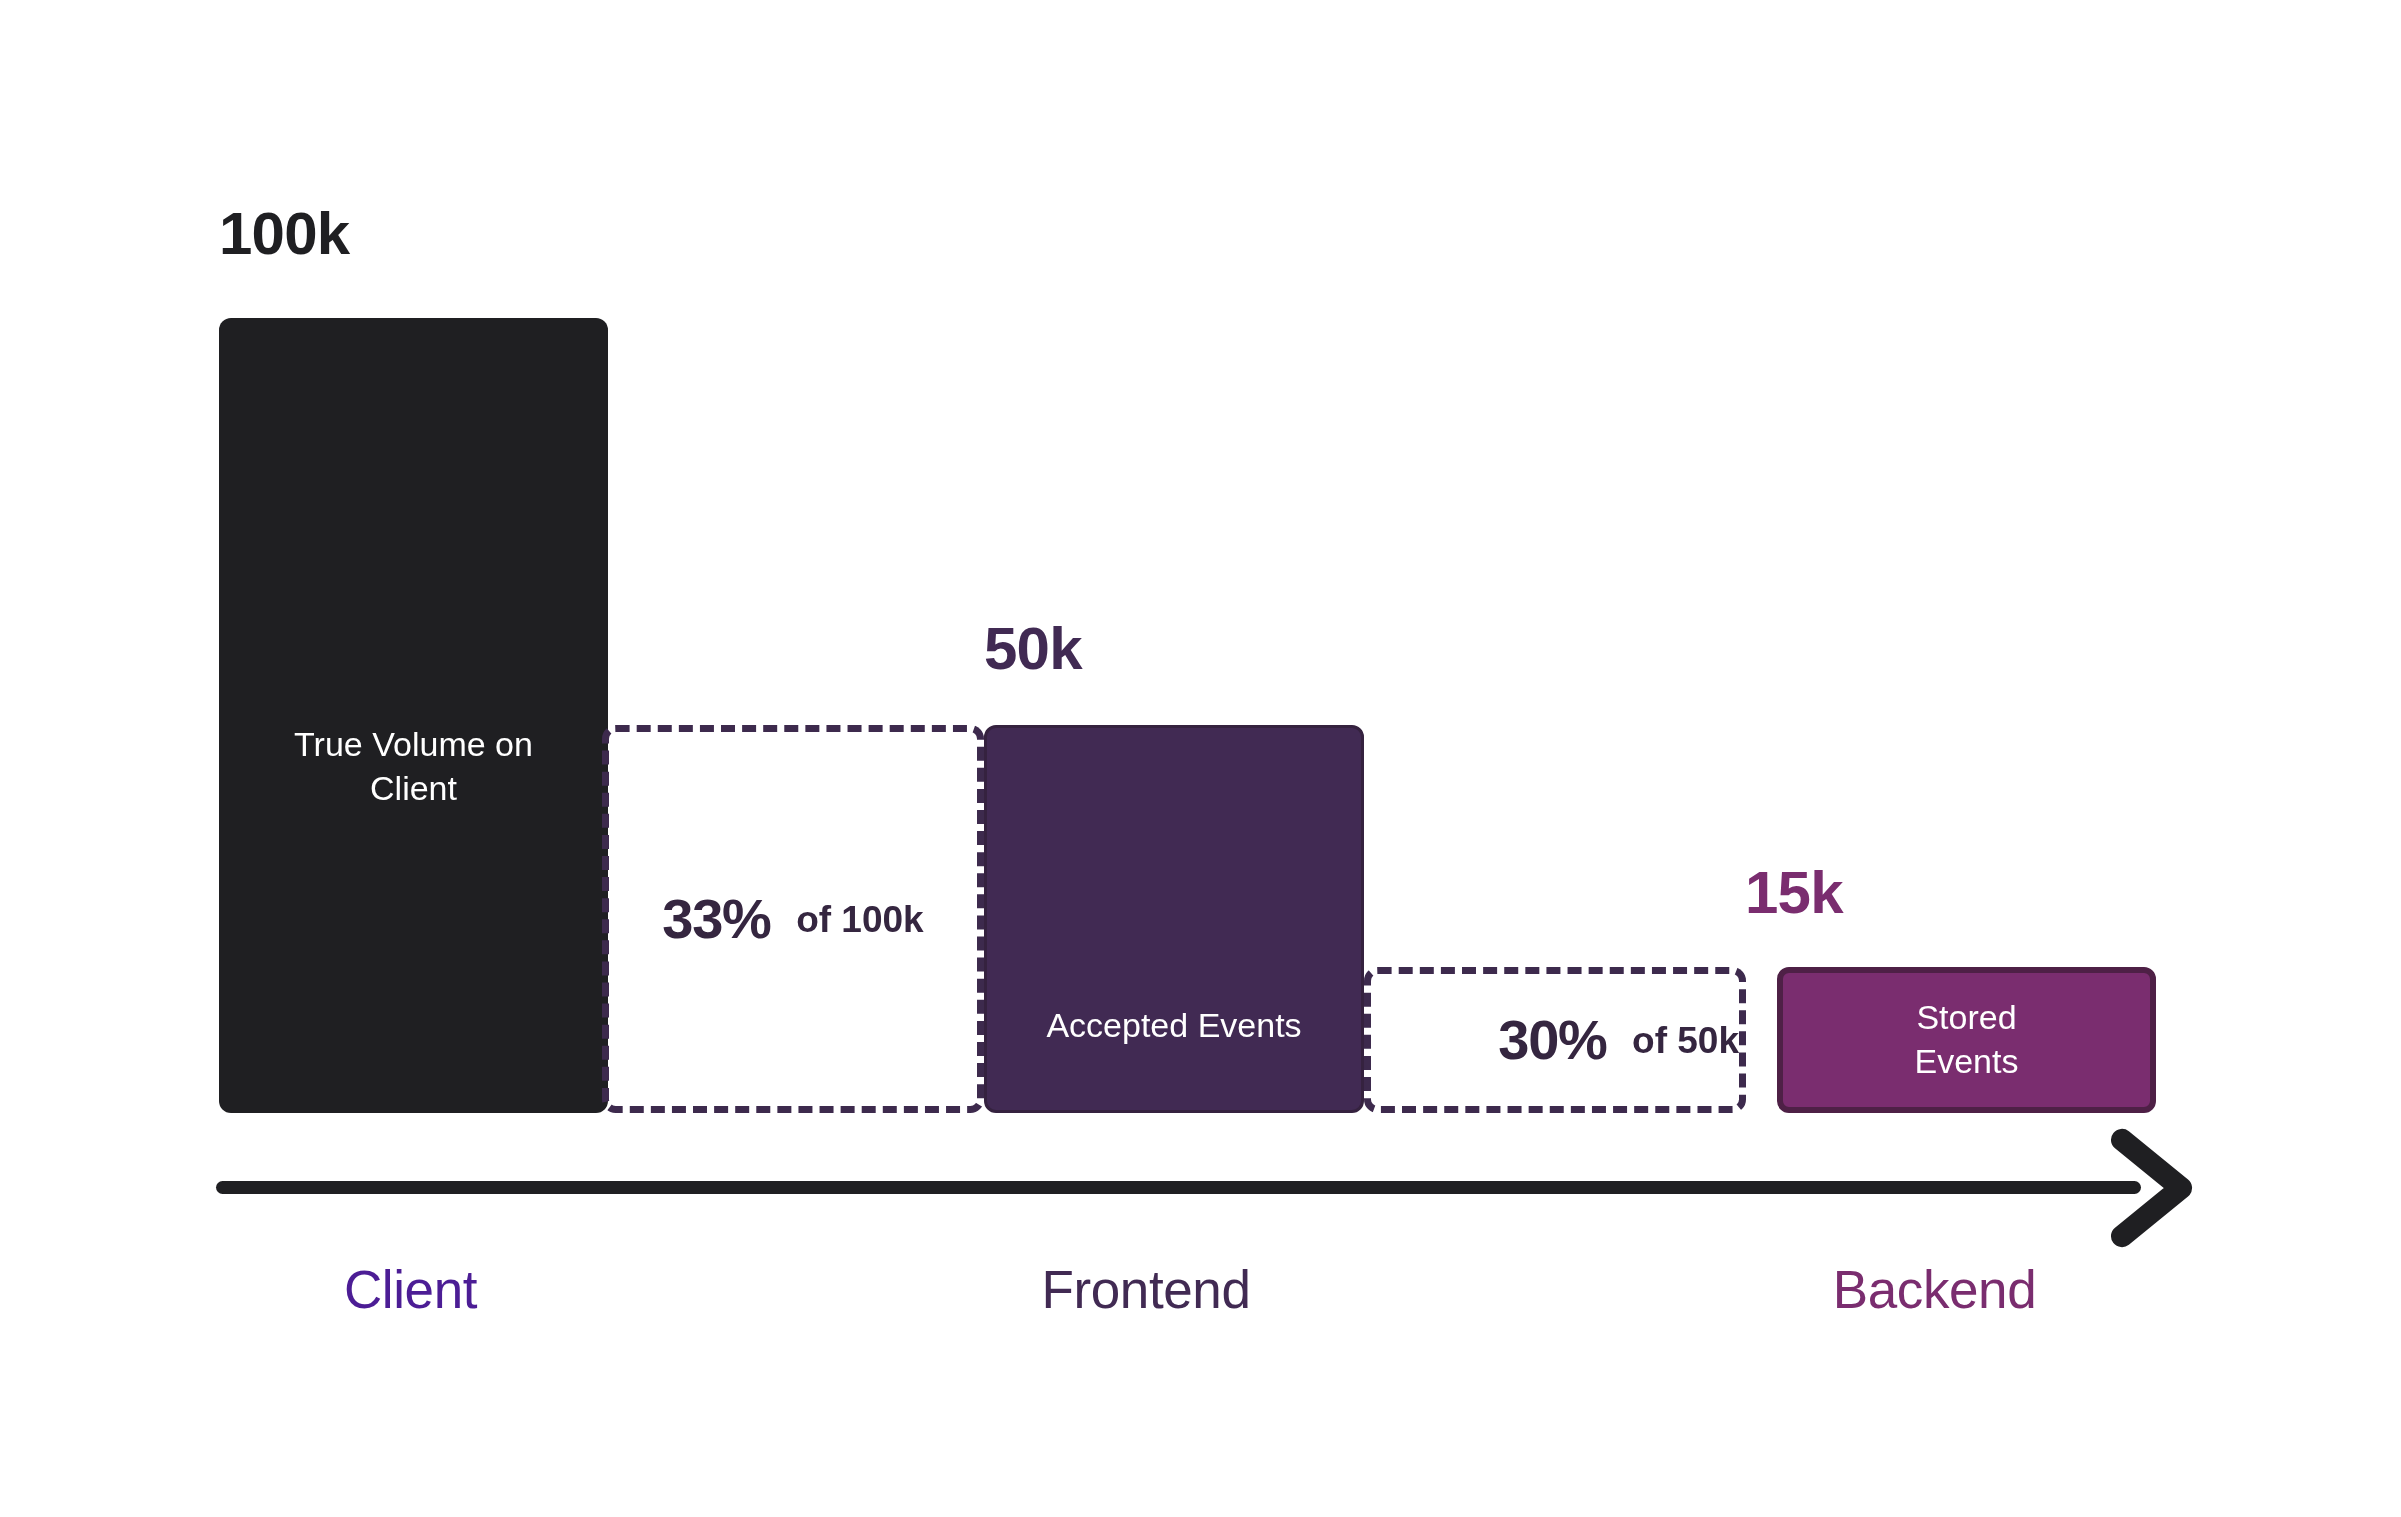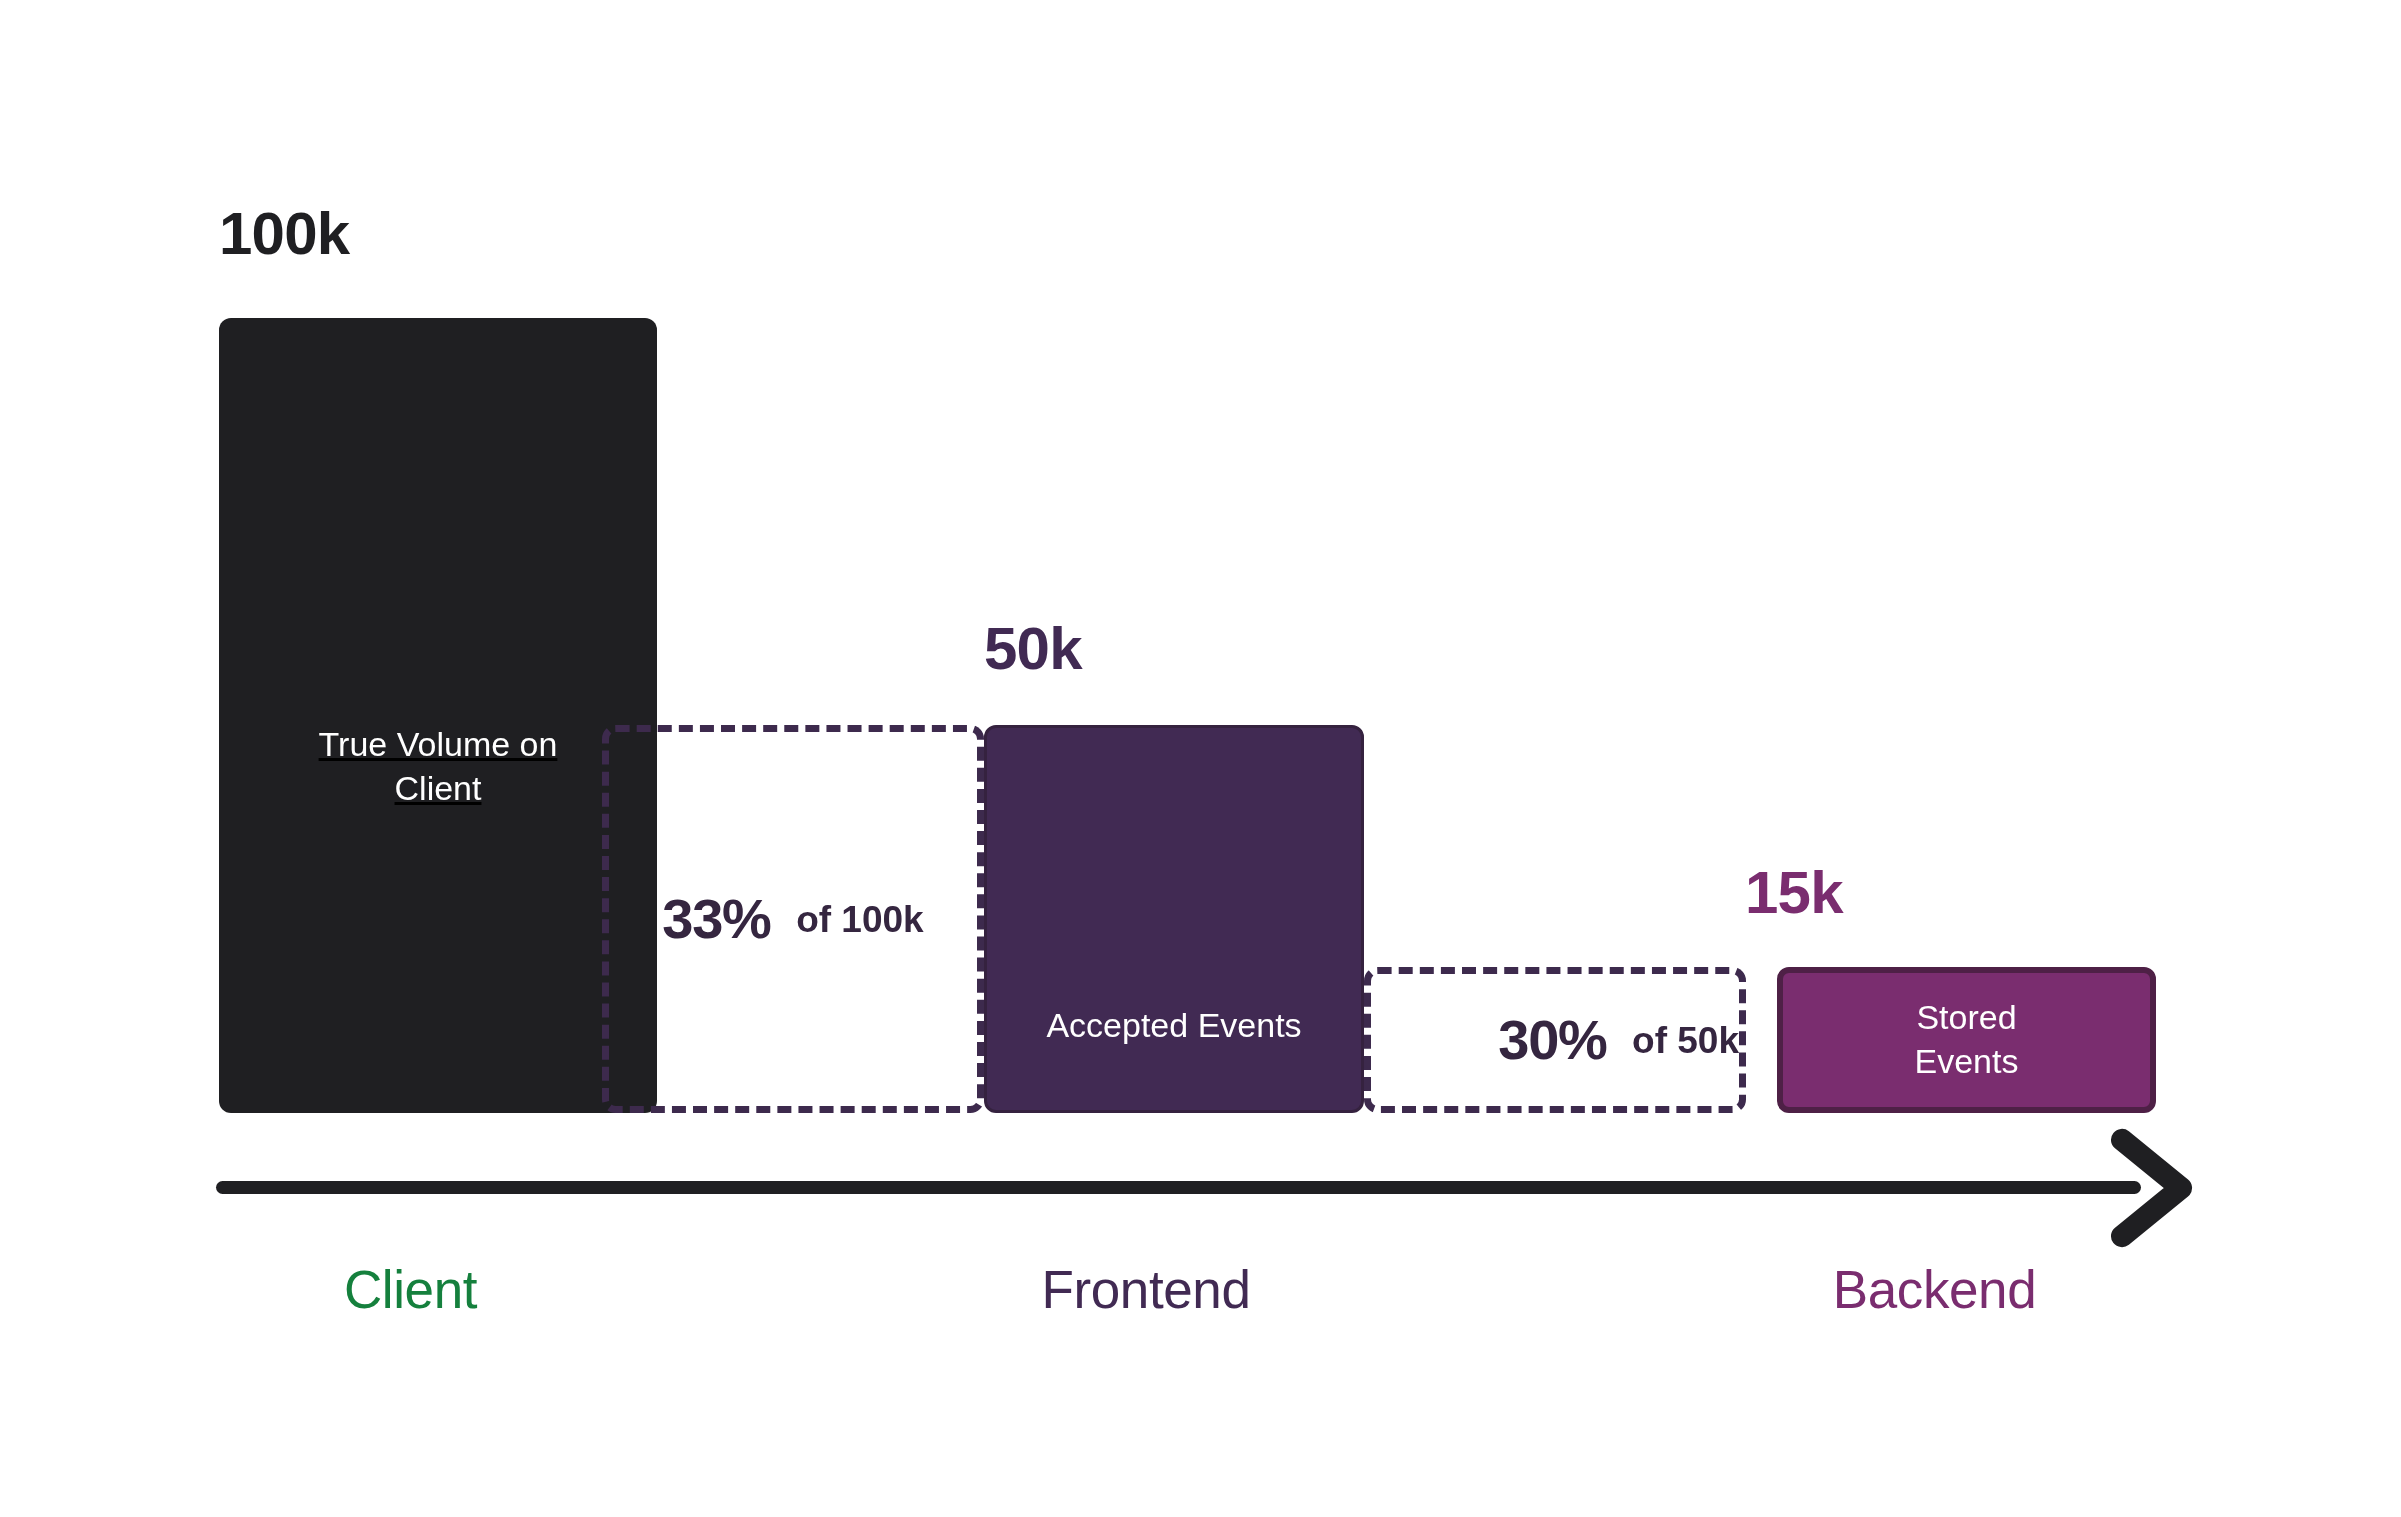--- a/index.html
+++ b/index.html
@@ -128,21 +128,21 @@
 <body>
 
 <div id="stage">
 
   <div class="value-label" style="left:219px; top:204px; width:383px; color:#1f1f22;">100k</div>
 
   <div class="value-label" style="left:984px; top:619px; width:380px; color:#412a53;">50k</div>
 
   <div class="value-label" style="left:1745px; top:863px; width:379px; color:#7a2d6f;">15k</div>
 
-  <div class="bar bar-client" style="left:219px; top:318px; width:438px; height:795px;text-decoration:underline;">
+  <div class="bar bar-client" style="left:219px; top:318px; width:389px; height:795px;">
     <div class="bar-caption">True Volume on Client</div>
   </div>
 
   <div class="dashed-box" style="left:602px; top:725px; width:382px; height:388px;">
     <span class="pct-big">33%</span>
     <span class="pct-small">of 100k</span>
   </div>
 
   <div class="bar bar-frontend" style="left:984px; top:725px; width:380px; height:388px;">
     <div class="bar-caption">Accepted Events</div>
@@ -158,20 +158,20 @@
   </div>
 
   <div class="axis-line" style="left:216px; top:1181px; width:1925px; height:12.7px;"></div>
 
   <div class="axis-arrow" style="left:2103px; top:1128px; width:119px; height:120px;">
     <svg width="119" height="120" viewBox="0 0 140 142" fill="none">
       <path d="M22 14 L92 71 L22 128" stroke="#1f1f22" stroke-width="26" stroke-linecap="round" stroke-linejoin="round" fill="none"></path>
     </svg>
   </div>
 
-  <div class="axis-label" style="left:219px; top:1263px; width:383px; color:#15803d;">Client</div>
+  <div class="axis-label" style="left:219px; top:1263px; width:383px; color:#4c1d95;">Client</div>
 
   <div class="axis-label" style="left:956px; top:1263px; width:380px; color:#412a53;">Frontend</div>
 
   <div class="axis-label" style="left:1745px; top:1263px; width:379px; color:#7a2d6f;">Backend</div>
 
 </div>
 
 
 </body></html>

